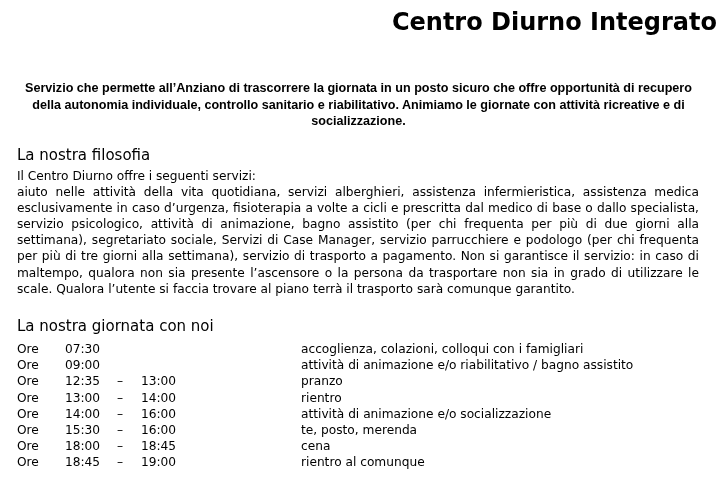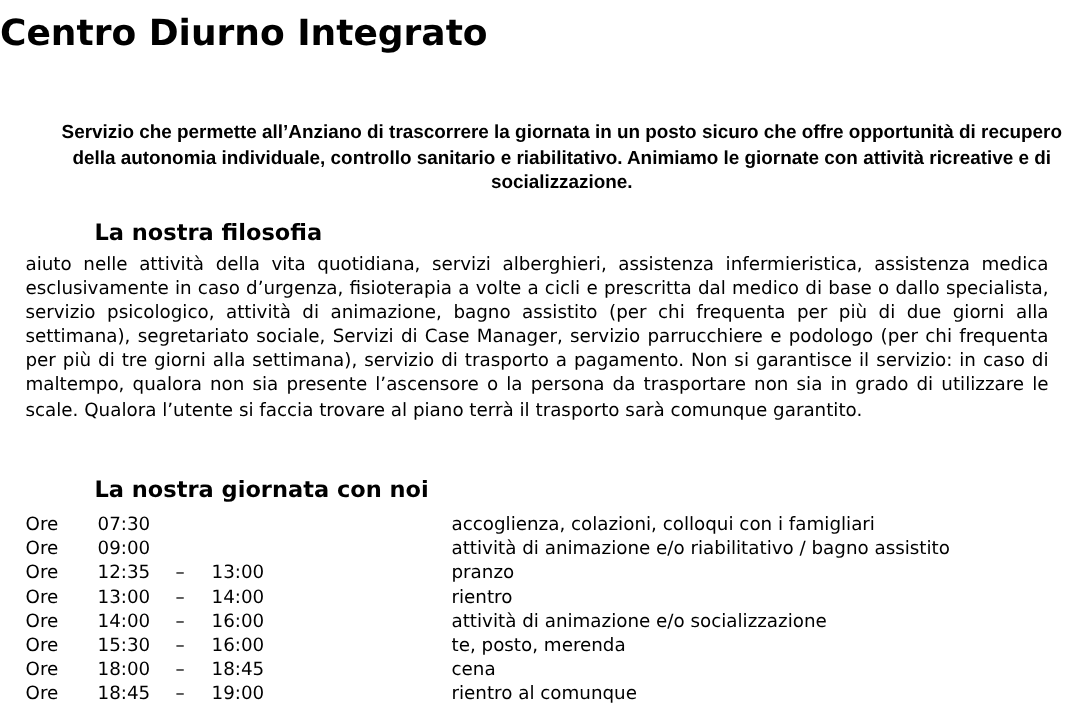--- a/index.html
+++ b/index.html
@@ -1,27 +1,27 @@
 <!DOCTYPE html>
 <html><head>
   <meta charset="utf-8">
   <style>
     html, body { margin: 0; padding: 0; background: #ffffff; }
     body { width: 717px; height: 479px; position: relative; overflow: hidden; color: #000; }
     .title {
-      position: absolute; left: 0; top: 8px; width: 717px; text-align: left;
+      position: absolute; left: 0; top: 8px; width: 717px; text-align: right;
       font-family: "DejaVu Sans", sans-serif; font-weight: bold; font-size: 24px; letter-spacing: 0px;
     }
     .intro {
-      position: absolute; left: 36px; top: 80px; width: 677px; text-align: center;
+      position: absolute; left: 20px; top: 80px; width: 677px; text-align: center;
       font-family: "Liberation Sans", sans-serif; font-weight: bold; font-size: 12.6px; line-height: 16.5px;
     }
     .h2 {
       position: absolute; left: 17px;
-      font-family: "DejaVu Sans", sans-serif; font-weight: bold; font-size: 15px; margin-left: 46px;
+      font-family: "DejaVu Sans", sans-serif; font-weight: normal; font-size: 15px;
     }
     .body-text {
       position: absolute; left: 17px; width: 682px; top: 168px;
       font-family: "DejaVu Sans", sans-serif; font-size: 12.2px; line-height: 16.1px; text-align: justify;
     }
     .body-text p { margin: 0; }
     .sched {
       position: absolute; left: 17px; top: 341px;
       font-family: "DejaVu Sans", sans-serif; font-size: 12.2px; line-height: 16.2px;
     }
@@ -36,20 +36,21 @@
 </head>
 <body>
 
 <div class="title">Centro Diurno Integrato</div>
 
 <div class="intro">Servizio che permette all’Anziano di trascorrere la giornata in un posto sicuro che offre opportunità di recupero della autonomia individuale, controllo sanitario e riabilitativo.  Animiamo le giornate con attività ricreative e di socializzazione.</div>
 
 <div class="h2" style="top:146px;">La nostra filosofia</div>
 
 <div class="body-text">
+  <p>Il Centro Diurno offre i seguenti servizi:</p>
   <p>aiuto nelle attività della vita quotidiana, servizi alberghieri, assistenza infermieristica, assistenza medica esclusivamente in caso d’urgenza, fisioterapia a volte a cicli e prescritta dal medico di base o dallo specialista, servizio psicologico, attività di animazione, bagno assistito (per chi frequenta per più di due giorni alla settimana), segretariato sociale, Servizi di Case Manager, servizio parrucchiere e podologo (per chi frequenta per più di tre giorni alla settimana), servizio di trasporto a pagamento. Non si garantisce il servizio: in caso di maltempo, qualora non sia presente l’ascensore o la persona da trasportare non sia in grado di utilizzare le scale. Qualora l’utente si faccia trovare al piano terrà il trasporto sarà comunque garantito.</p>
 </div>
 
 <div class="h2" style="top:317px;">La nostra giornata con noi</div>
 
 <div class="sched">
   <div class="row">
     <span class="c-ore">Ore</span>
     <span class="c-from">07:30</span>
     <span class="c-dash"></span>

